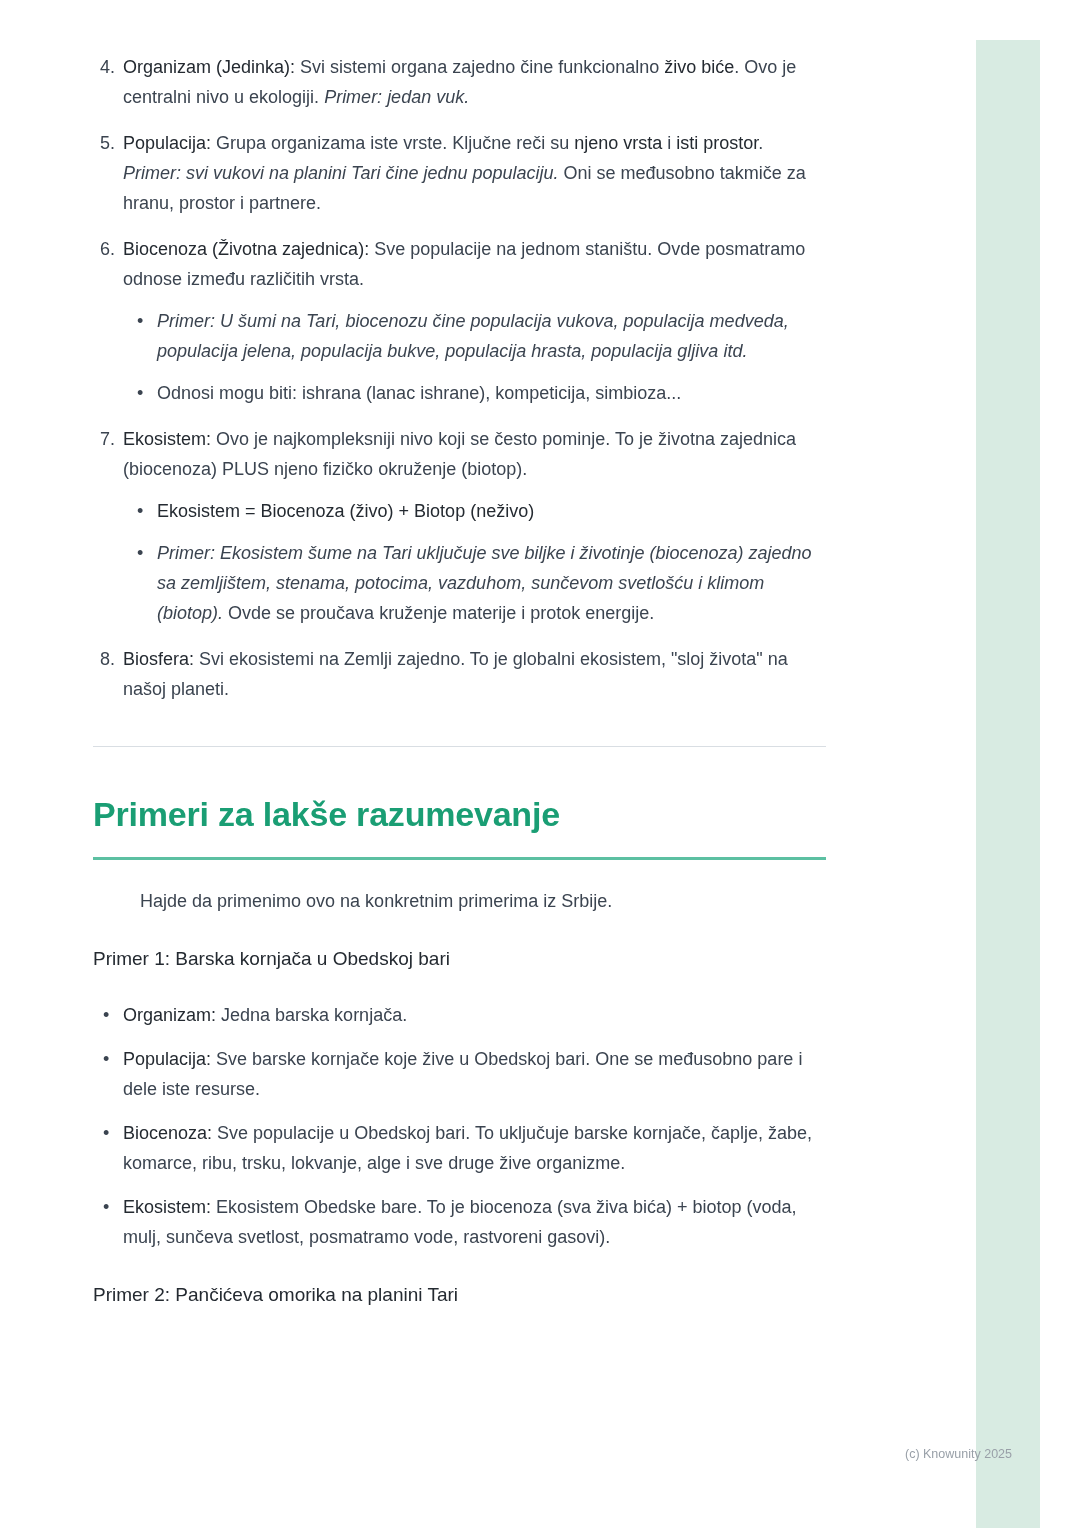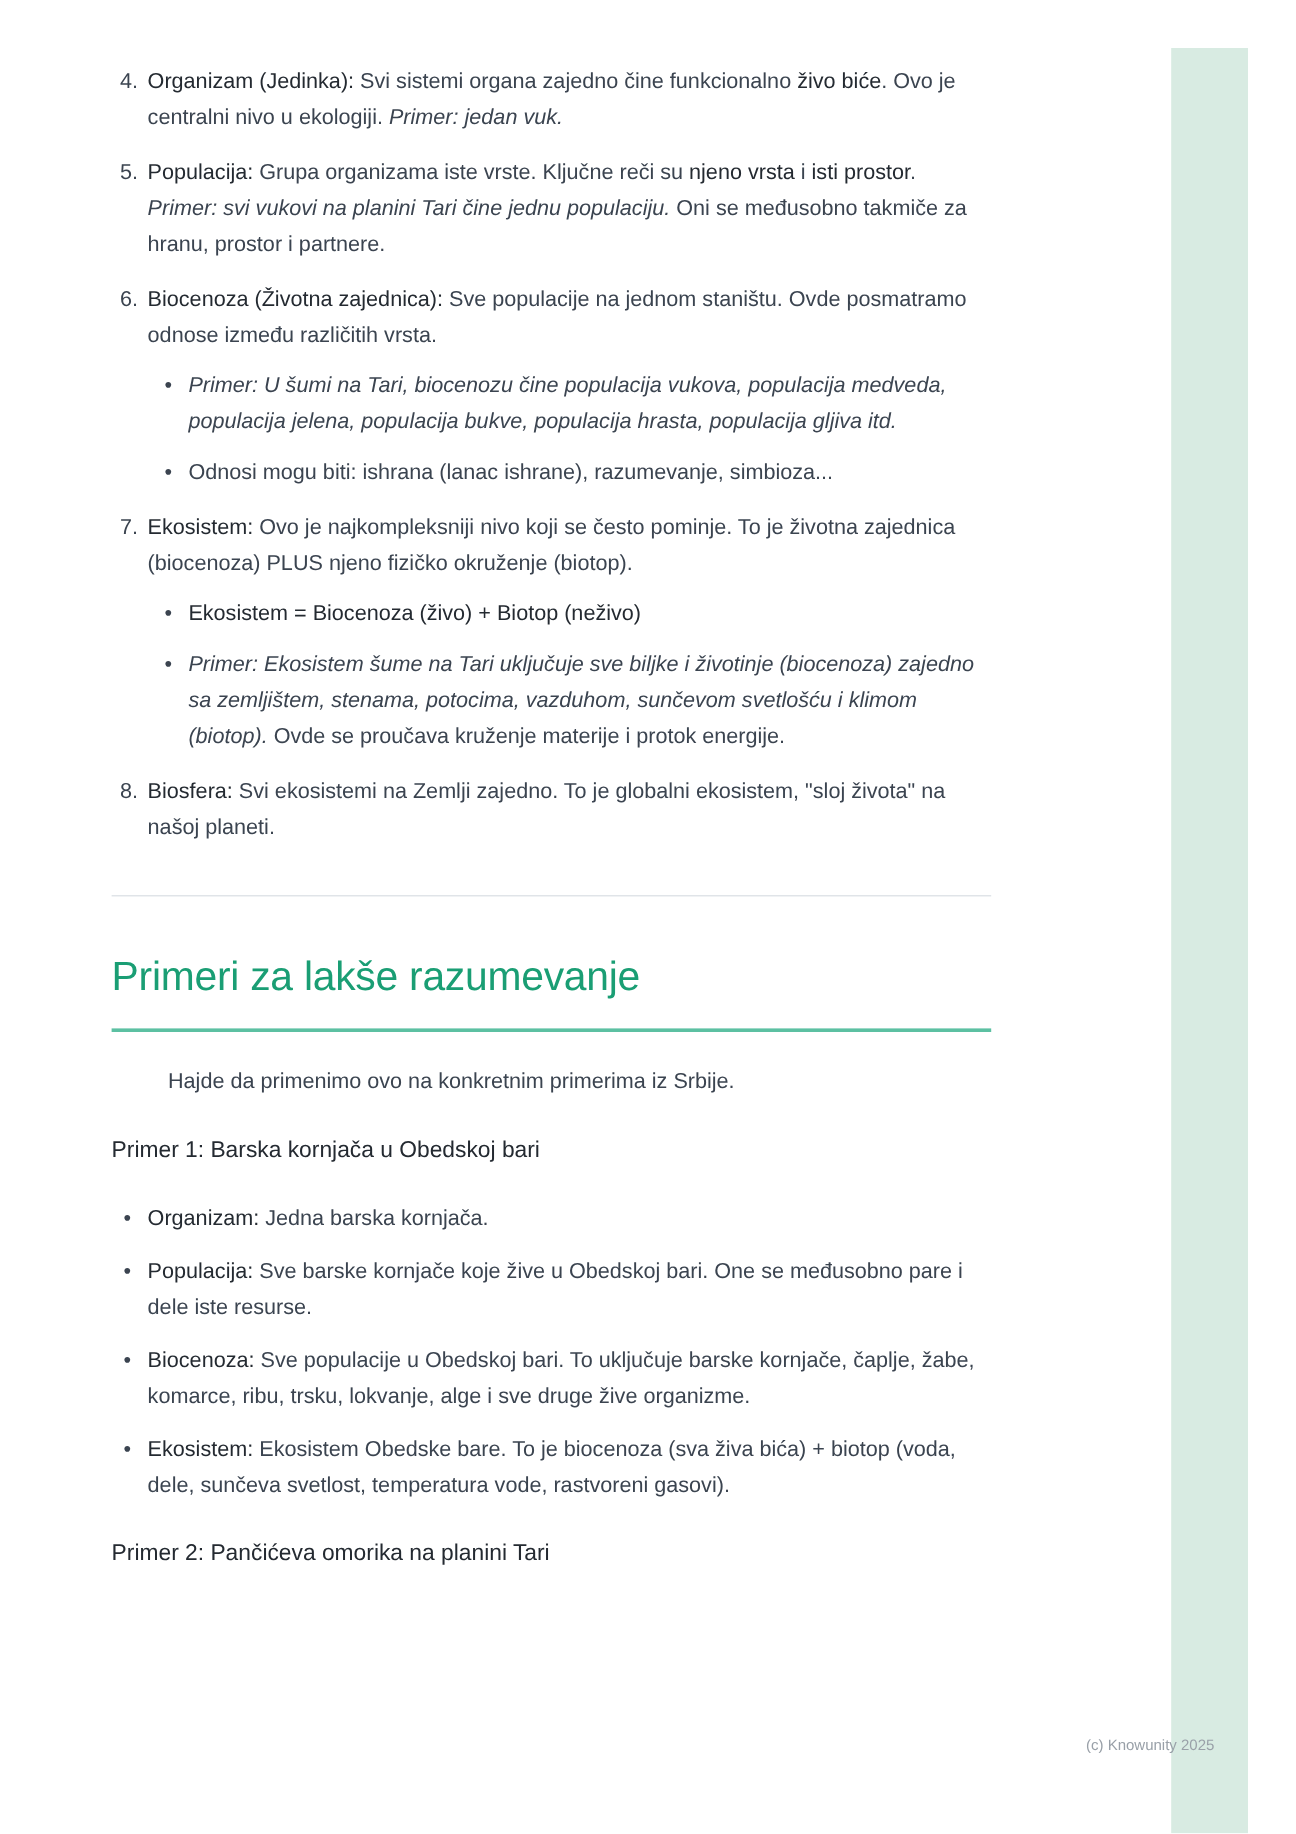--- a/index.html
+++ b/index.html
@@ -40,21 +40,21 @@
   .sub-item { display:flex; margin-bottom:12px; }
   .sub-item .bullet { flex:0 0 34px; padding-left:14px; }
   .sub-item:last-child { margin-bottom:0; }
 
   .divider { border:none; border-top:1px solid var(--divider-gray,#d9dee3); margin-top:42px; }
 
   .section-title {
     margin-top:46px;
     font-size:34px;
     line-height:42px;
-    font-weight:400;
+    font-weight:700;
     color:var(--heading-green,#1a9e74);
     padding-bottom:22px;
     border-bottom:3px solid var(--rule-green,#5cc0a2);
     letter-spacing:-0.2px;
   }
   .intro { margin-top:26px;margin-left:47px; }
   .example-heading {
     margin-top:28px;
     font-size:19px;
     line-height:30px;
@@ -99,21 +99,21 @@
           <span class="marker">6.</span>
           <div class="item-body">
             <div class="item-text"><span class="b">Biocenoza (Životna zajednica):</span><span> Sve populacije na jednom staništu. Ovde posmatramo odnose između različitih vrsta.</span></div>
             <div class="sublist">
               <div class="sub-item">
                 <span class="bullet">•</span>
                 <div class="btext"><span class="i">Primer: U šumi na Tari, biocenozu čine populacija vukova, populacija medveda, populacija jelena, populacija bukve, populacija hrasta, populacija gljiva itd.</span></div>
               </div>
               <div class="sub-item">
                 <span class="bullet">•</span>
-                <div class="btext"><span>Odnosi mogu biti: ishrana (lanac ishrane), razumevanje, simbioza...</span></div>
+                <div class="btext"><span>Odnosi mogu biti: ishrana (lanac ishrane), kompeticija, simbioza...</span></div>
               </div>
             </div>
           </div>
         </div>
         <div class="num-item">
           <span class="marker">7.</span>
           <div class="item-body">
             <div class="item-text"><span class="b">Ekosistem:</span><span> Ovo je najkompleksniji nivo koji se često pominje. To je životna zajednica (biocenoza) PLUS njeno fizičko okruženje (biotop).</span></div>
             <div class="sublist">
               <div class="sub-item">
@@ -151,21 +151,21 @@
         <div class="top-item">
           <span class="bullet">•</span>
           <div class="btext"><span class="b">Populacija:</span><span> Sve barske kornjače koje žive u Obedskoj bari. One se međusobno pare i dele iste resurse.</span></div>
         </div>
         <div class="top-item">
           <span class="bullet">•</span>
           <div class="btext"><span class="b">Biocenoza:</span><span> Sve populacije u Obedskoj bari. To uključuje barske kornjače, čaplje, žabe, komarce, ribu, trsku, lokvanje, alge i sve druge žive organizme.</span></div>
         </div>
         <div class="top-item">
           <span class="bullet">•</span>
-          <div class="btext"><span class="b">Ekosistem:</span><span> Ekosistem Obedske bare. To je biocenoza (sva živa bića) + biotop (voda, dele, sunčeva svetlost, temperatura vode, rastvoreni gasovi).</span></div>
+          <div class="btext"><span class="b">Ekosistem:</span><span> Ekosistem Obedske bare. To je biocenoza (sva živa bića) + biotop (voda, mulj, sunčeva svetlost, posmatramo vode, rastvoreni gasovi).</span></div>
         </div>
       </div>
 
     <h3 class="example-heading">Primer 2: Pančićeva omorika na planini Tari</h3>
   </div>
 
   <div class="watermark">(c) Knowunity 2025</div>
 </div>
 
 </body></html>

